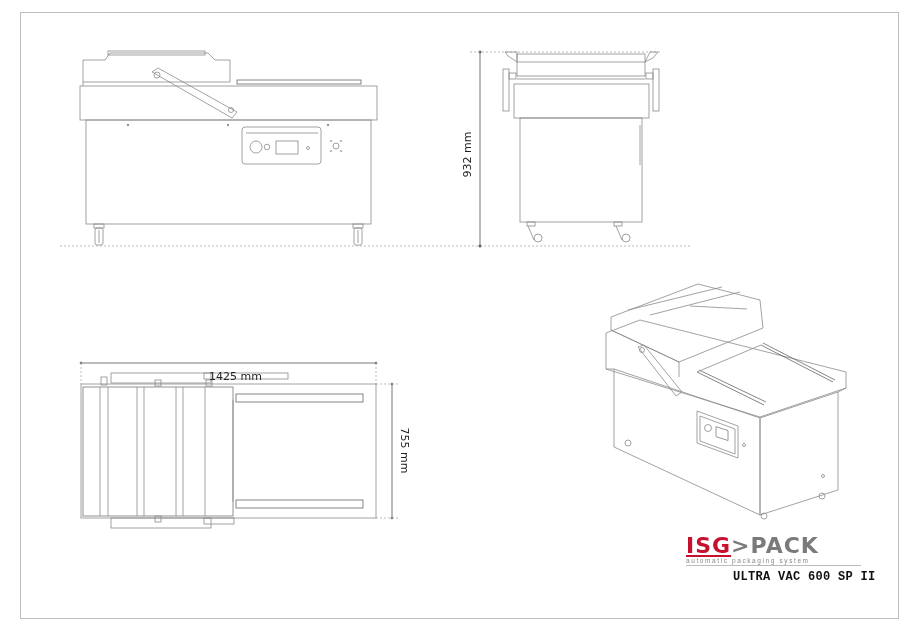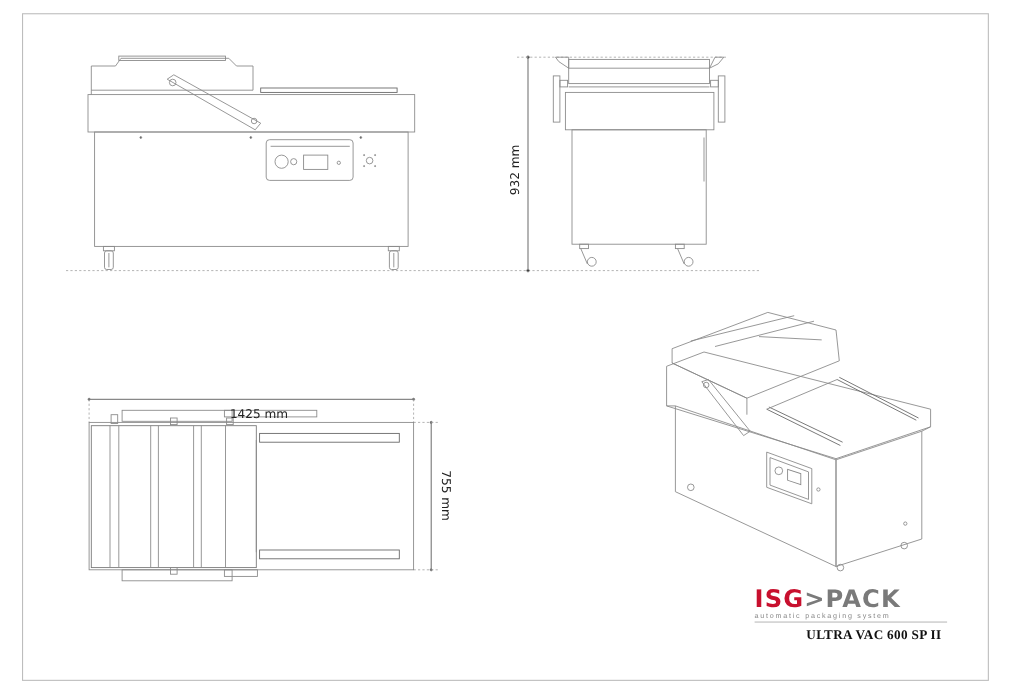--- a/index.html
+++ b/index.html
@@ -4,25 +4,25 @@
 <style>
   html,body{margin:0;padding:0;background:#fff;}
   body{width:920px;height:634px;position:relative;overflow:hidden;font-family:"Liberation Sans",sans-serif;}
   .frame{position:absolute;left:20px;top:12px;width:879px;height:607px;border:1px solid #bdbdbd;box-sizing:border-box;}
   svg{position:absolute;left:0;top:0;}
   .dim{position:absolute;font-size:11px;color:#222;font-family:"DejaVu Sans",sans-serif;}
   .dim-v{transform:rotate(-90deg);transform-origin:center;white-space:nowrap;}
   .dim-v2{transform:rotate(90deg);transform-origin:center;white-space:nowrap;}
   .logo{position:absolute;left:686px;top:536px;width:170px;}
   .logo-main{font-family:"DejaVu Sans",sans-serif;font-weight:bold;font-size:22px;letter-spacing:1px;line-height:20px;}
-  .logo-isg{color:#c8102e;}
+  .logo-isg{color:#c8102e;text-decoration:underline;}
   .logo-pack{color:#7a7a7a;}
   .logo-sub{font-size:6.5px;letter-spacing:1.6px;color:#888;text-transform:lowercase;margin-top:1px;}
   .logo-line{position:absolute;left:686px;top:565px;width:175px;border-top:1px solid #bbb;}
-  .model{position:absolute;left:733px;top:570px;font-family:Liberation Serif, serif;font-weight:bold;font-size:12px;color:#111;letter-spacing:0.3px;}
+  .model{position:absolute;left:733px;top:570px;font-family:Liberation Mono, monospace;font-weight:bold;font-size:12px;color:#111;letter-spacing:0.3px;}
 </style>
 </head>
 <body>
 
 <div class="frame"></div>
 
 <svg width="920" height="634" viewBox="0 0 920 634" fill="none" stroke="#8a8a8a" stroke-width="0.8">
 
   <g>
 

